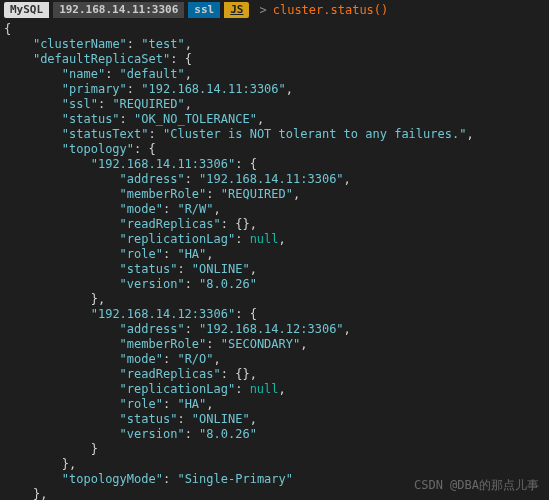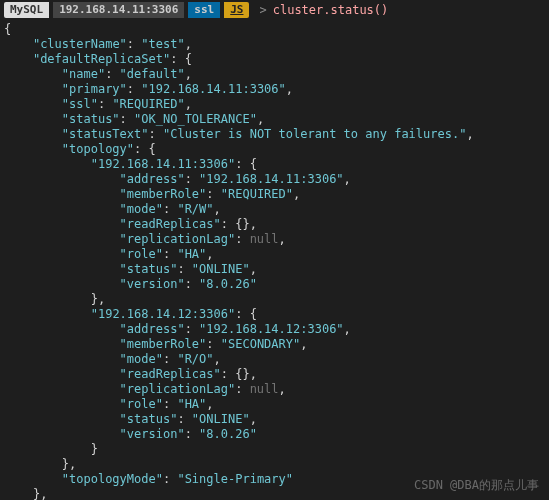--- a/index.html
+++ b/index.html
@@ -25,25 +25,25 @@
       font-size: 11px;
       line-height: 16px;
       display: inline-block;
       font-weight: bold;
     }
     .badge-mysql { background: #ddd; color: #333; border-radius: 2px 0 0 2px; text-align: right; }
     .badge-host { background: #444; color: #ccc; }
     .badge-ssl { background: #0369a1; color: #ccc; }
     .badge-js { background: #d4a017; color: #222; border-radius: 0 2px 2px 0; margin-right: 4px; text-decoration: underline; }
     .prompt-arrow { color: #888; margin: 0 2px; }
-    .cmd { color: #fca5a5; }
+    .cmd { color: #f97316; }
     .output { padding: 2px 4px; line-height: 15px; white-space: pre; }
     .key { color: #6fc7d4; }
     .string { color: #6fc7d4; }
-    .null { color: #737373; text-align: right; }
+    .null { color: #14b8a6; text-align: right; }
     .brace { color: #d4d4d4; }
     .watermark {
       position: absolute;
       bottom: 6px;
       right: 10px;
       color: rgba(180,180,180,0.5);
       font-size: 12px;
       pointer-events: none;
     }
   </style>

